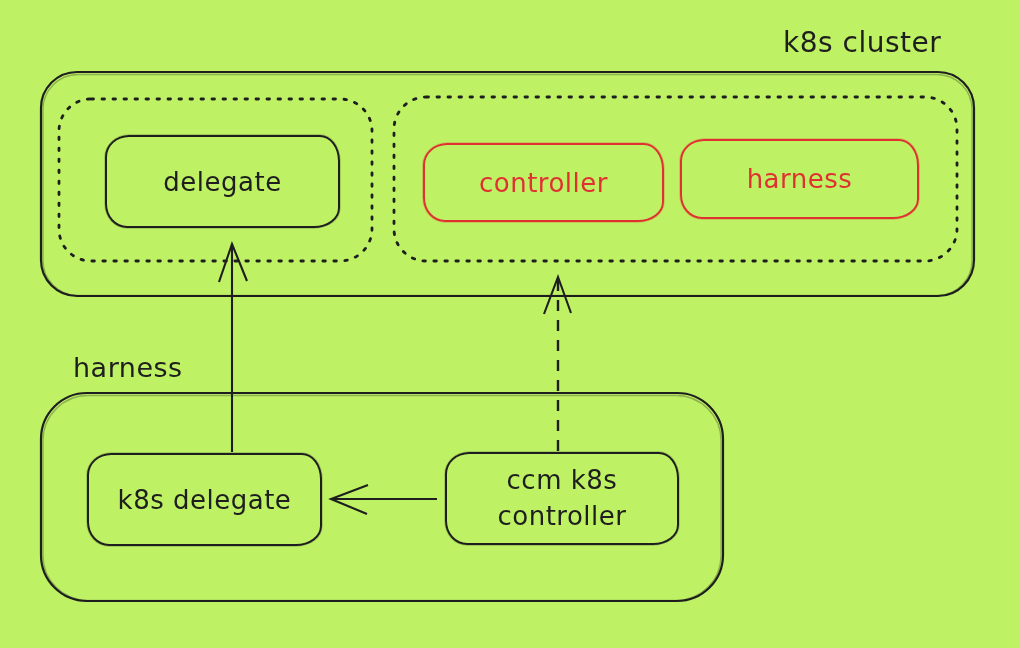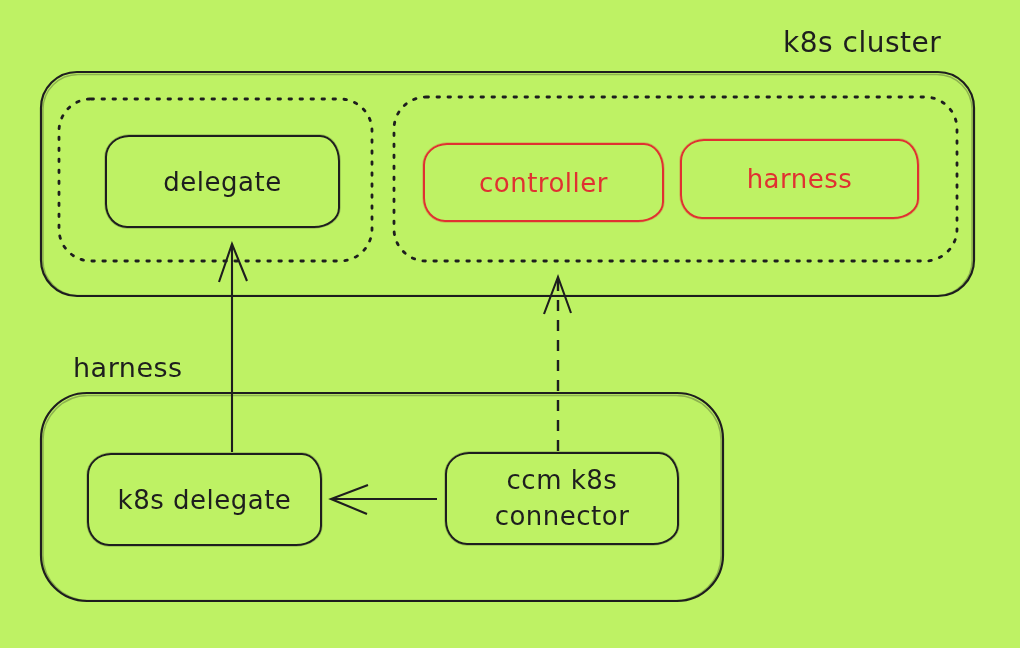--- a/index.html
+++ b/index.html
@@ -103,16 +103,16 @@
 
   <div class="node red node-router">
     <span>harness</span>
   </div>
 
   <div class="node node-k8s-connector">
     <span>k8s delegate</span>
   </div>
 
   <div class="node node-ccm-connector">
-    <span class="wrap">ccm k8s connector</span>
+    <span class="wrap">ccm k8s controller</span>
   </div>
 
 </div>
 
 </body></html>

